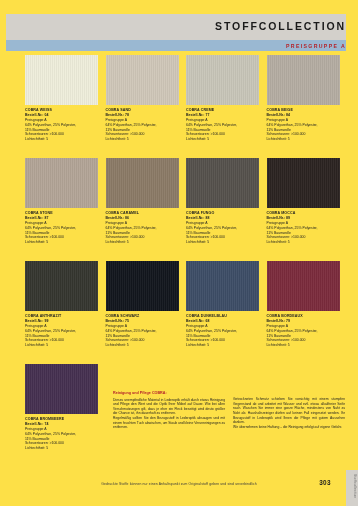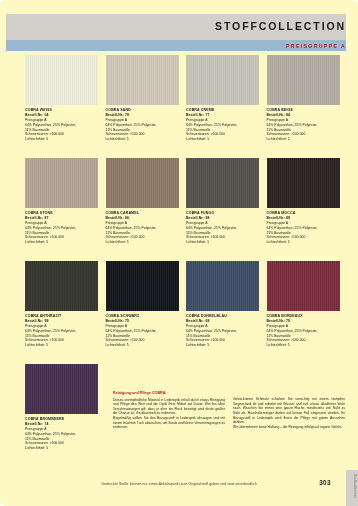--- a/index.html
+++ b/index.html
@@ -4,21 +4,21 @@
 <title>Stoffcollection</title>
 <style>
   html,body{margin:0;padding:0;}
   body{
     width:358px;height:506px;
     background:#ffffff;
     font-family:"Liberation Sans", sans-serif;
     overflow:hidden;
     position:relative;
   }
-  .page{position:relative;width:358px;height:506px;background:#fef9c3;border-radius:6px;}
+  .page{position:relative;width:358px;height:506px;background:#fde047;}
 
   
   .header-bar{
     position:absolute;left:6px;top:14px;width:340px;height:26px;
     background:#d3d0cb;
   }
   .header-title{
     position:absolute;right:12px;top:20px;
     font-size:10.5px;font-weight:bold;letter-spacing:1.9px;
     color:#1a1a1a;line-height:12px;

